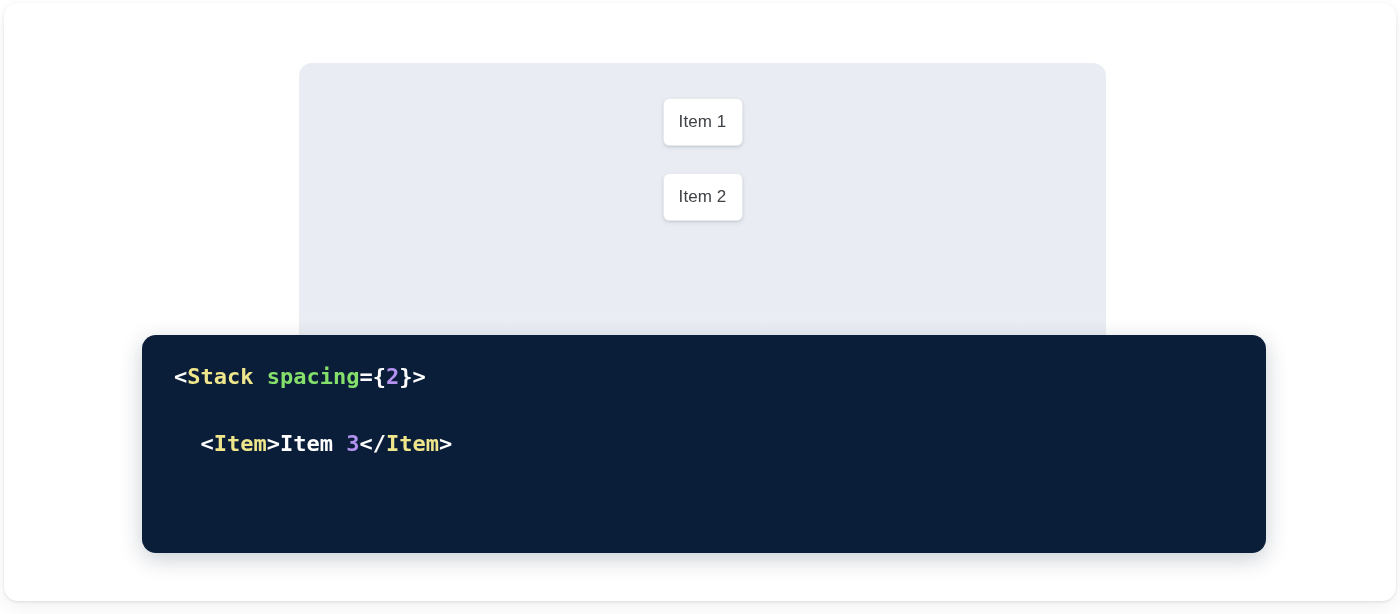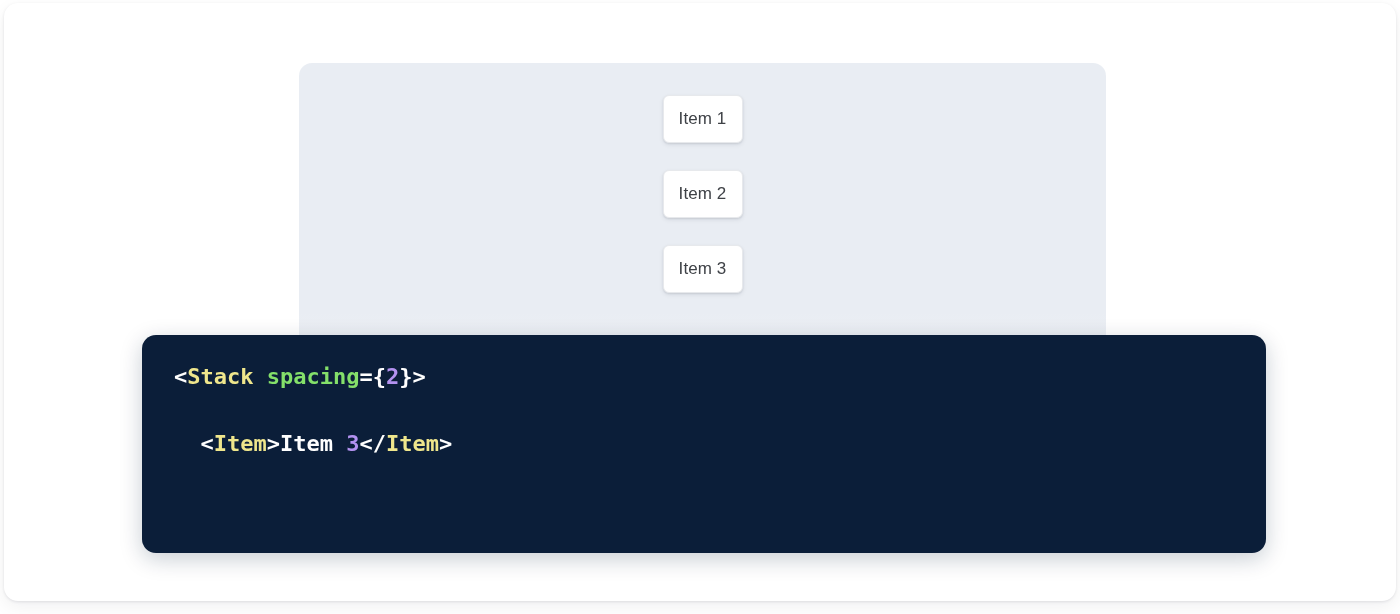--- a/index.html
+++ b/index.html
@@ -36,26 +36,26 @@
     top: 60px;
     width: 807px;
     height: 290px;
     background: linear-gradient(180deg, #e9edf3 0%, #e9edf3 86%, #eef1f5 100%);
     border-radius: 13px;
   }
 
   #stack-demo {
     position: absolute;
     left: 0;
-    top: 8px;
+    top: 1px;
     width: 100%;
     display: flex;
     flex-direction: column;
     align-items: center;
-    padding-top: 24px;
+    padding-top: 34px;
     gap: 27px;
   }
 
   .stack-item {
     width: 80px;
     height: 48px;
     box-sizing: border-box;
     background: #ffffff;
     border-radius: 6px;
     display: flex;
@@ -107,23 +107,20 @@
 <div id="page-card">
 
   <div id="preview-panel">
     <div id="stack-demo">
         <div class="stack-item">
           <span>Item 1</span>
         </div>
         <div class="stack-item">
           <span>Item 2</span>
         </div>
-        <div class="stack-item">
-          <span>Item 3</span>
-        </div>
       </div>
   </div>
 
   <div id="code-block">
     <pre id="code-listing"><span class="code-line"><span class="tok-punct">&lt;</span><span class="tok-tag">Stack</span><span class="tok-text"> </span><span class="tok-attr">spacing</span><span class="tok-punct">={</span><span class="tok-num">2</span><span class="tok-punct">}&gt;</span></span>
 <span class="code-line">  <span class="tok-punct">&lt;</span><span class="tok-tag">Item</span><span class="tok-punct">&gt;</span><span class="tok-text">Item </span><span class="tok-num">3</span><span class="tok-punct">&lt;/</span><span class="tok-tag">Item</span><span class="tok-punct">&gt;</span></span>
 </pre>
   </div>
 
 </div>

